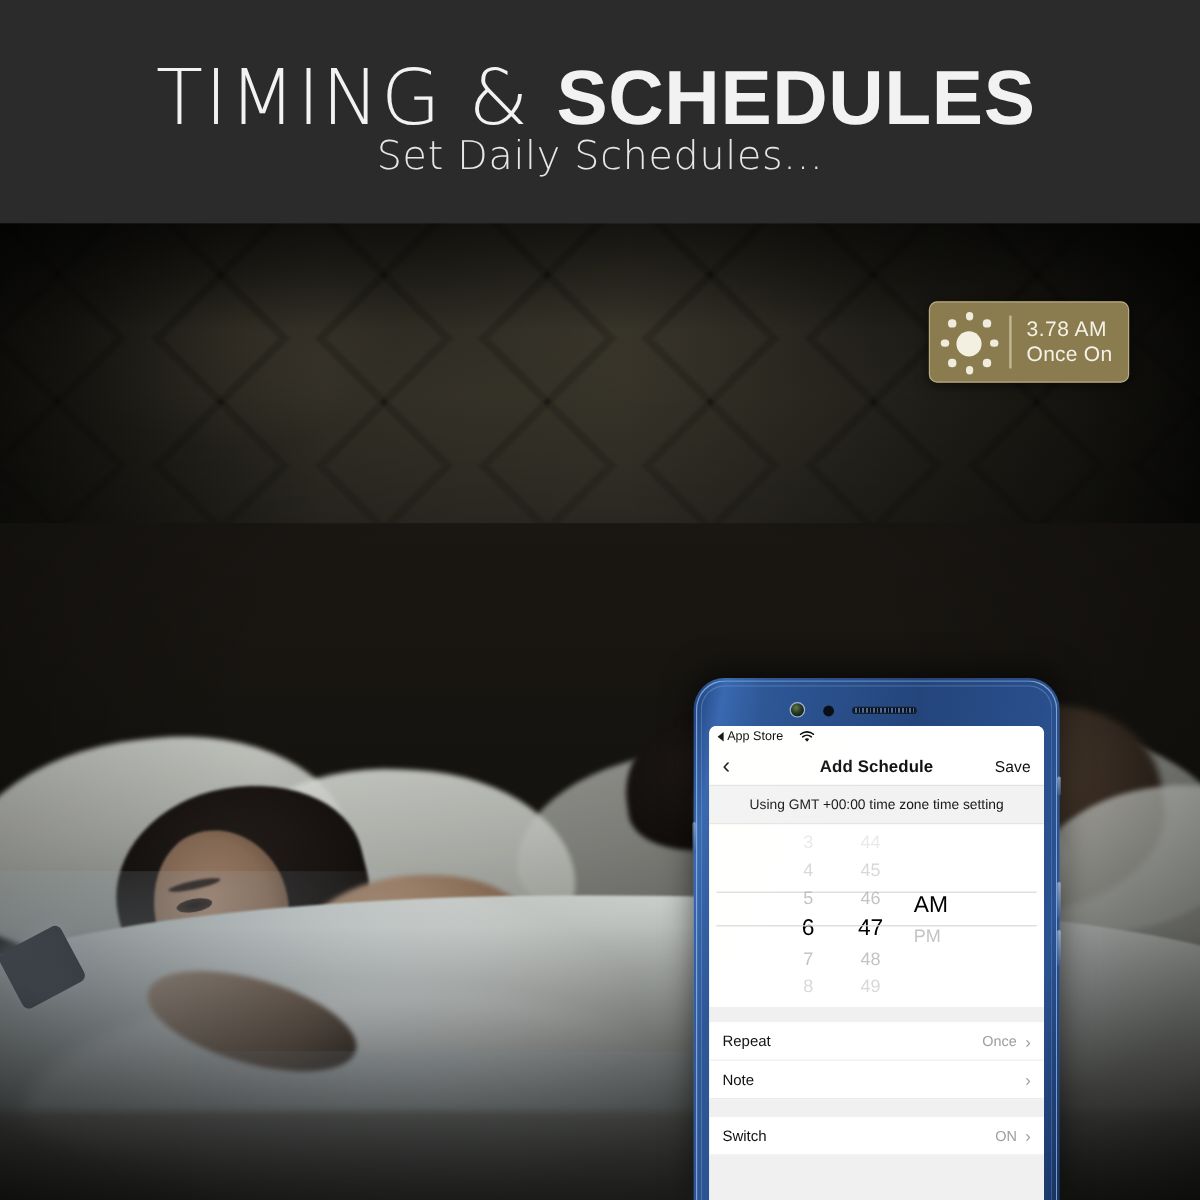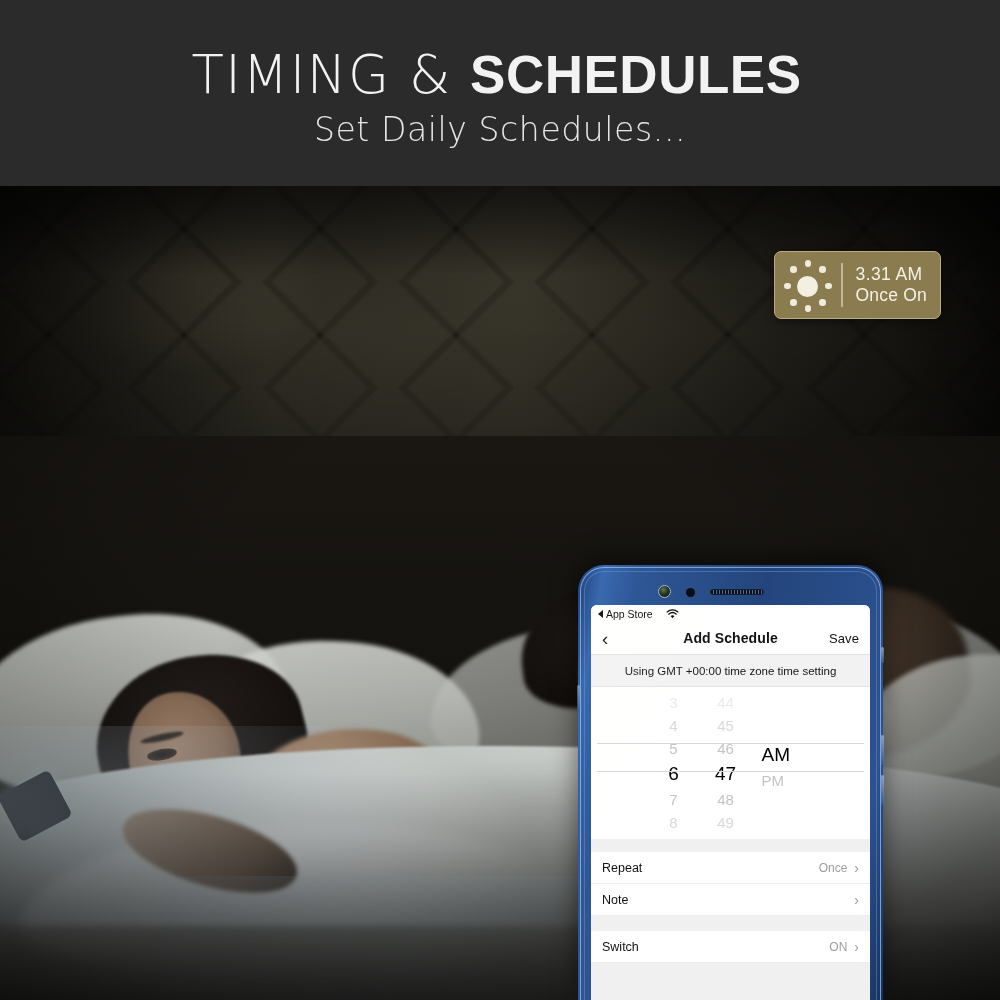--- a/index.html
+++ b/index.html
@@ -19,21 +19,21 @@
   #header {
     position: absolute; left: 0; top: 0;
     width: 1000px; height: 186px;
     background: #2b2b2b;
     z-index: 40;
   }
   #title {
     position: absolute; left: 0; top: 44px;
     width: 993px; text-align: center;
     color: #f2f2f2;
-    font-size: 53px;
+    font-size: 64px;
     letter-spacing: 1.5px;
     white-space: nowrap;
   }
   #title .thin {
     font-weight: 300;
     font-family: "DejaVu Sans", sans-serif;
     font-stretch: condensed;
   }
   #title .bold {
     font-weight: 700;
@@ -518,21 +518,21 @@
       <div class="ray" style="left:44px;  top:14px;"></div>
       <div class="ray" style="left:50px;  top:30.5px;"></div>
       <div class="ray" style="left:44px;  top:47px;"></div>
       <div class="ray" style="left:29.5px;top:53px;"></div>
       <div class="ray" style="left:15px;  top:47px;"></div>
       <div class="ray" style="left:9px;   top:30.5px;"></div>
       <div class="ray" style="left:15px;  top:14px;"></div>
     </div>
     <div class="divider"></div>
     <div class="texts">
-      <div class="b-time">3.31  AM</div>
+      <div class="b-time">3.78  AM</div>
       <div class="b-action">Once On</div>
     </div>
   </div>
 
   <div id="phone">
     <div class="phone-body"></div>
     <div class="phone-edge-hi"></div>
     <div class="phone-edge-hi2"></div>
 
     <div class="cam"></div>

